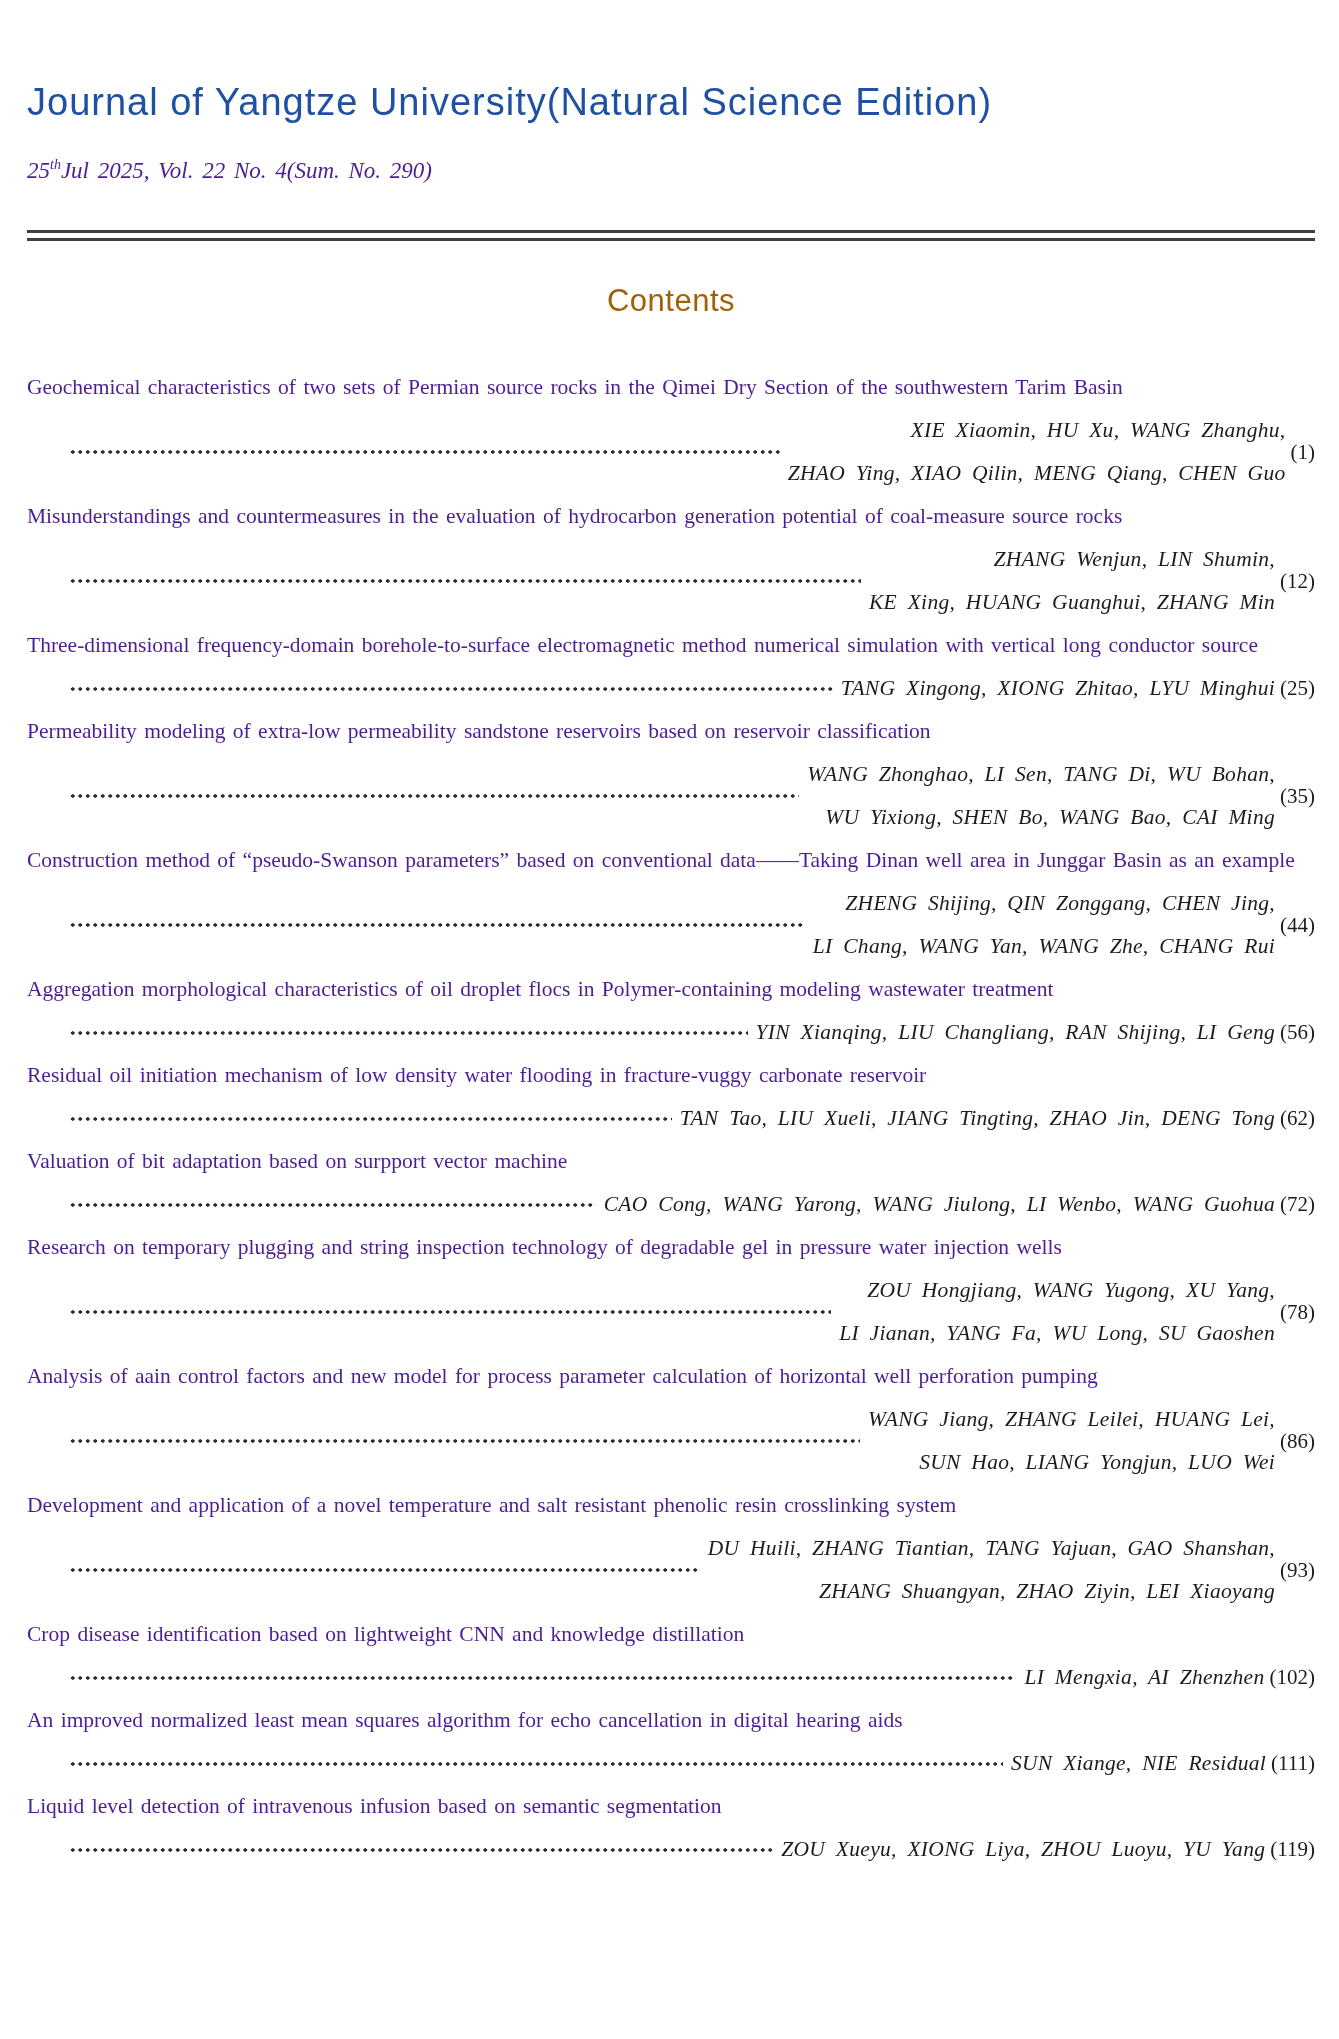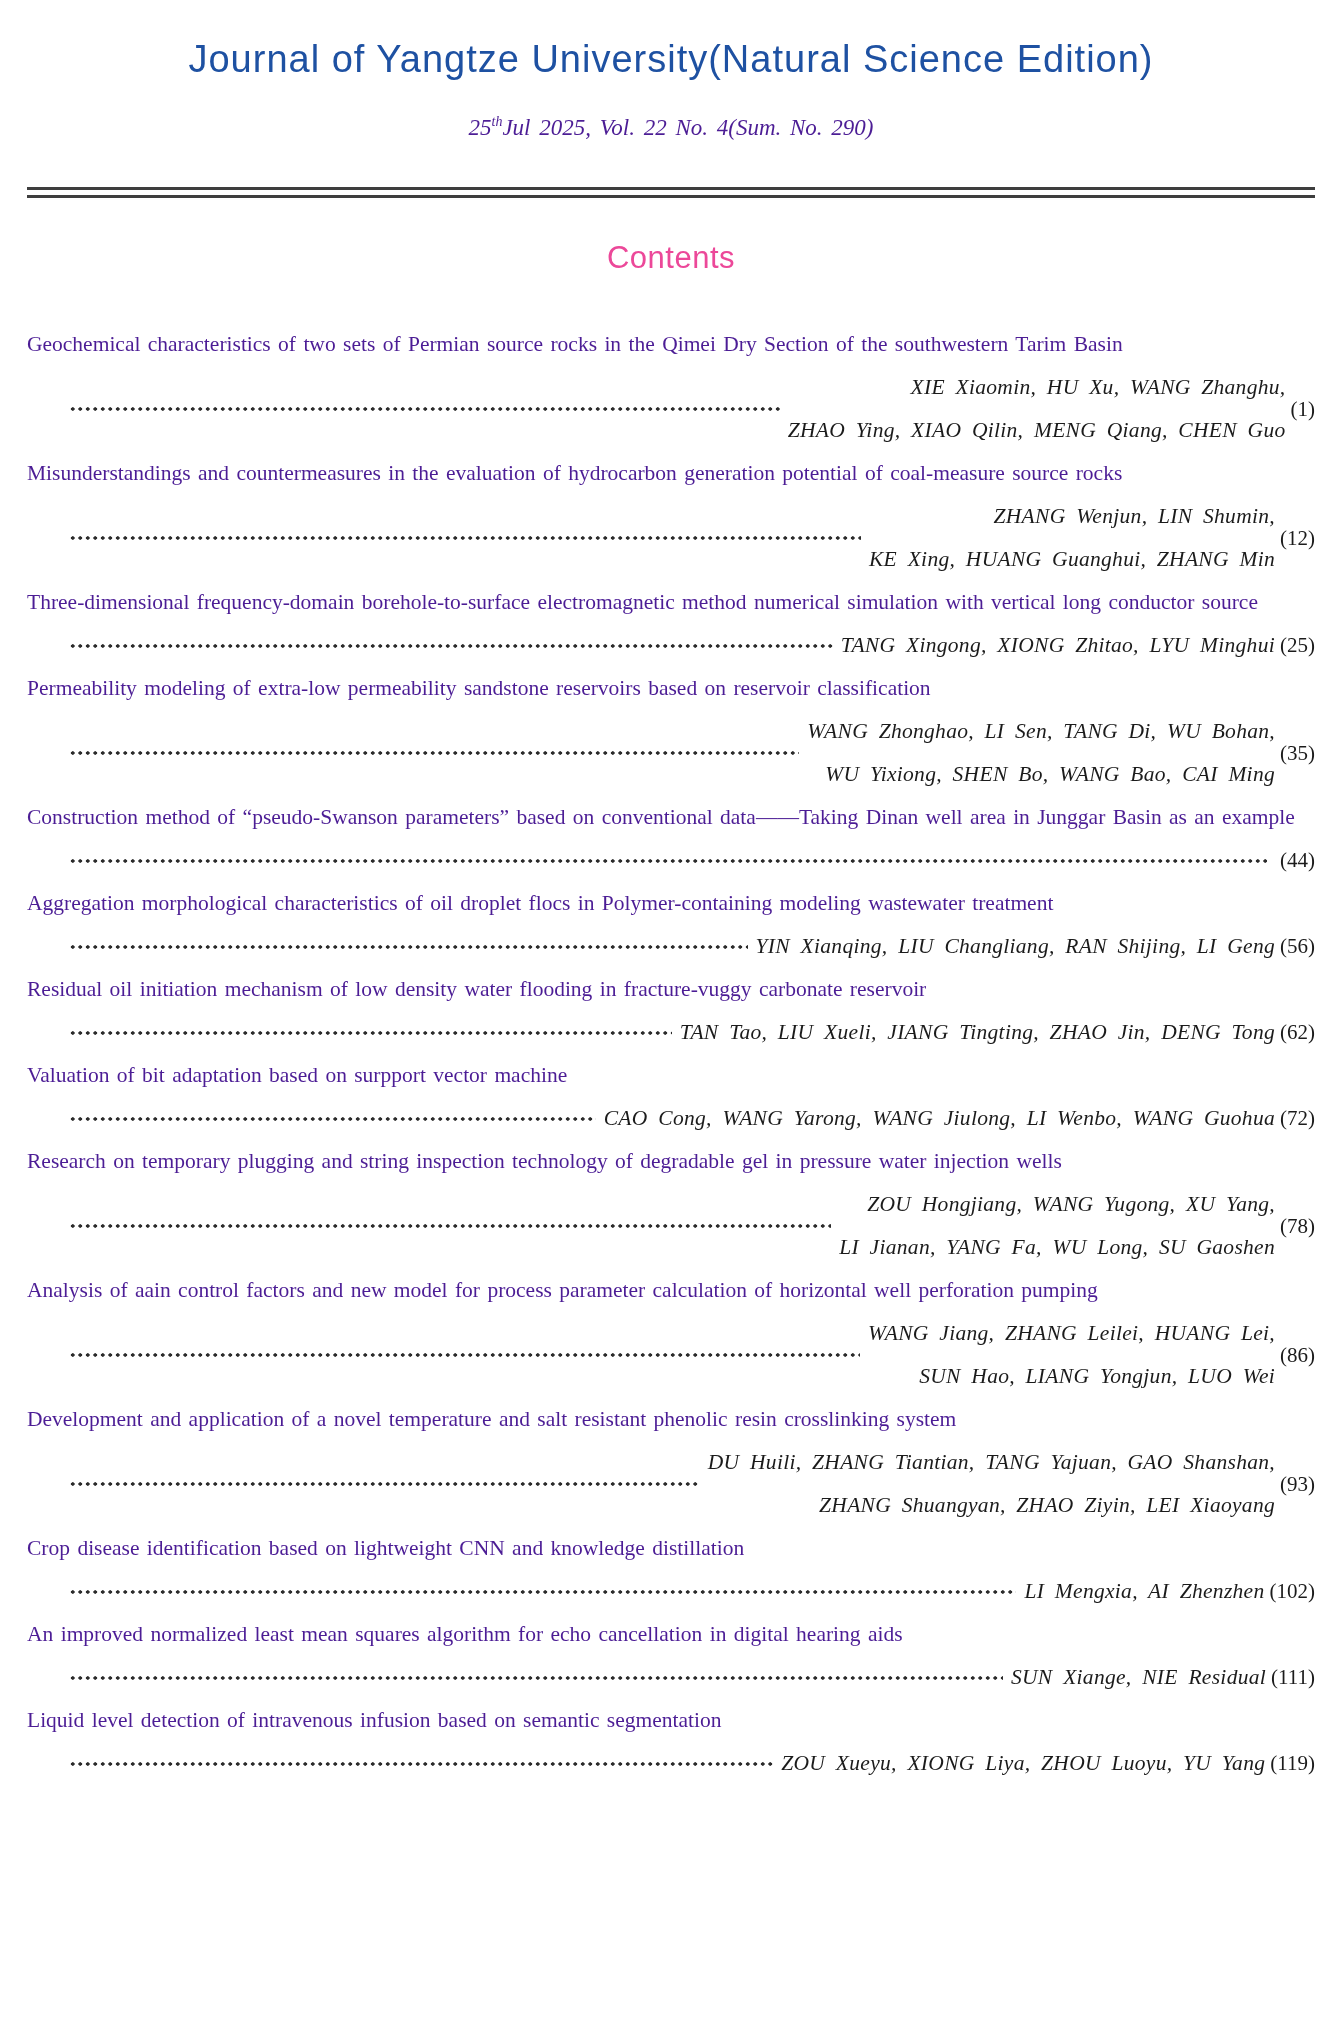--- a/index.html
+++ b/index.html
@@ -5,41 +5,41 @@
   html, body { margin:0; padding:0; background:#ffffff; }
   body {
     width:1339px; height:2039px;
     font-family:"Liberation Serif","DejaVu Serif",serif;
     color:#1b1b1b;
     overflow:hidden;
   }
   .page-wrap { box-sizing:border-box; width:1339px; height:2039px; padding:0 24px 0 27px; }
 
   
-  .hdr { text-align:center; padding-top:35px; }
+  .hdr { padding-top:78px; }
   .journal-title {
     font-family:"Liberation Sans","DejaVu Sans",sans-serif;
     font-size:38px; line-height:48px; letter-spacing:1px;
     color:#1e51a2; font-weight:400;
   }
   .issue-line {
     font-size:23px; line-height:30px; margin-top:30px;
     color:#4c1d95; word-spacing:3px;font-style:italic;
   }
   .issue-line sup { font-size:14px; line-height:0; }
 
   .header-rules {
     margin-top:44px; height:5px;
     border-top:3px solid #3e3e3e; border-bottom:3px solid #3e3e3e;
   }
 
   .contents-heading {
     margin-top:41px; text-align:center;
     font-family:"Liberation Sans","DejaVu Sans",sans-serif;
-    font-size:31px; line-height:38px; color:#ec4899; font-weight:400;
+    font-size:31px; line-height:38px; color:#a16207; font-weight:400;
     letter-spacing:0.5px;
   }
 
   
   .entries { margin-top:46px; font-size:21.5px; }
   .entry-title {
     line-height:43px; text-align:justify; word-spacing:2px; color:#4c1d95;
   }
   .byline { display:flex; align-items:center; padding-left:42px; line-height:43px; }
   .dot-leader {
@@ -108,20 +108,24 @@
             <div class="author-line">WANG Zhonghao, LI Sen, TANG Di, WU Bohan,</div>
             <div class="author-line">WU Yixiong, SHEN Bo, WANG Bao, CAI Ming</div>
           </div>
           <div class="page-no">(35)</div>
         </div>
       </div>
       <div class="entry">
         <div class="entry-title">Construction method of “pseudo-Swanson parameters” based on conventional data——Taking Dinan well area in Junggar Basin as an example</div>
         <div class="byline">
           <div class="dot-leader"></div>
+          <div class="authors">
+            <div class="author-line">ZHENG Shijing, QIN Zonggang, CHEN Jing,</div>
+            <div class="author-line">LI Chang, WANG Yan, WANG Zhe, CHANG Rui</div>
+          </div>
           <div class="page-no">(44)</div>
         </div>
       </div>
       <div class="entry">
         <div class="entry-title">Aggregation morphological characteristics of oil droplet flocs in Polymer-containing modeling wastewater treatment</div>
         <div class="byline">
           <div class="dot-leader"></div>
           <div class="authors">
             <div class="author-line">YIN Xianqing, LIU Changliang, RAN Shijing, LI Geng</div>
           </div>

